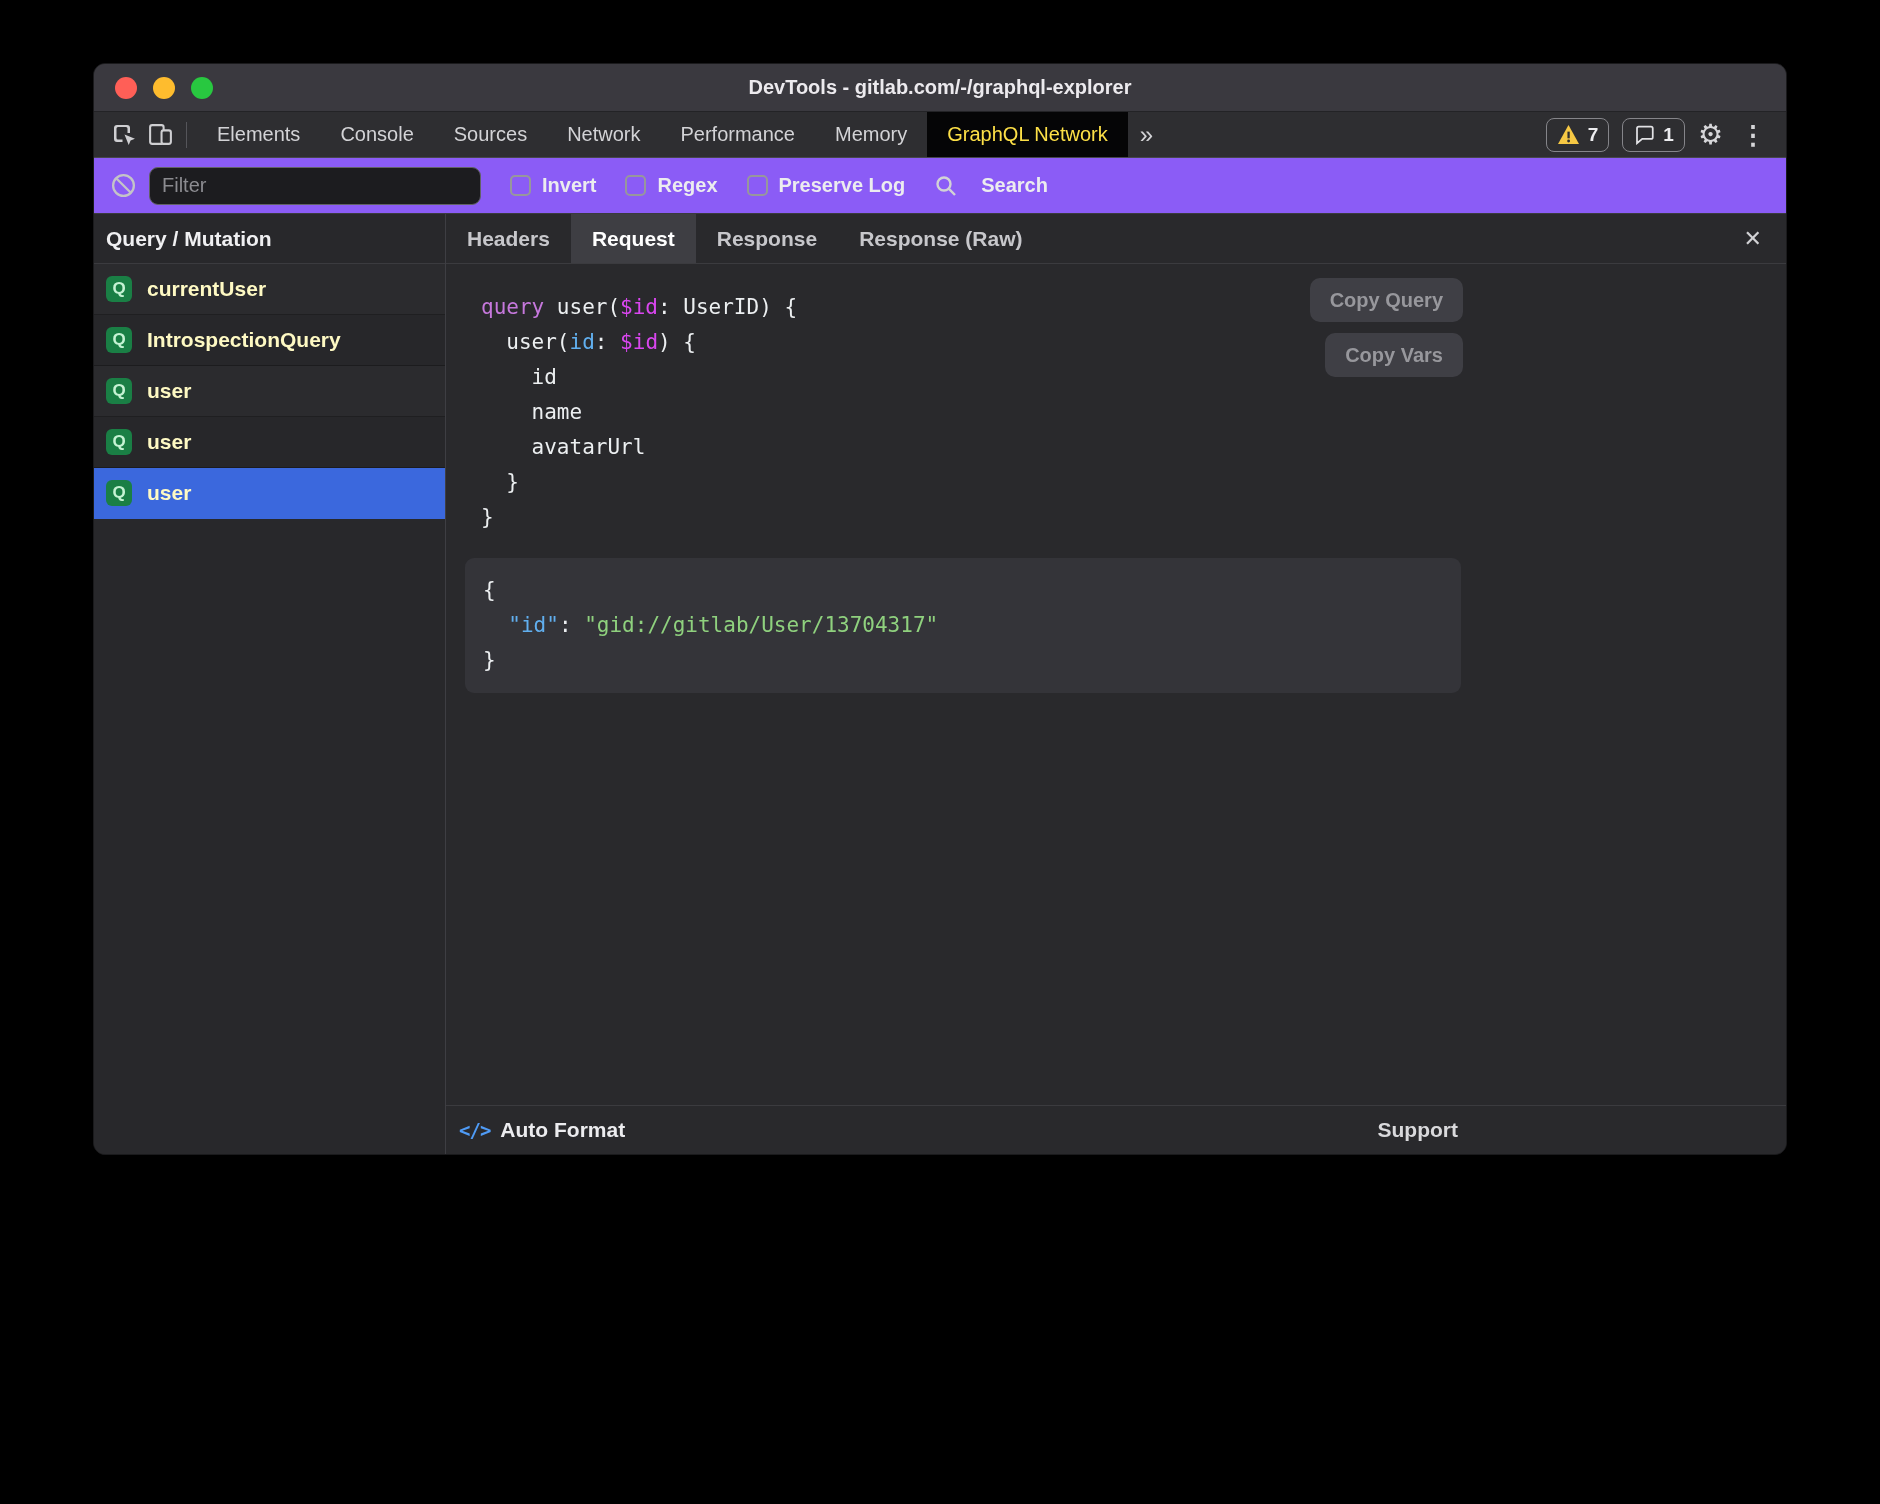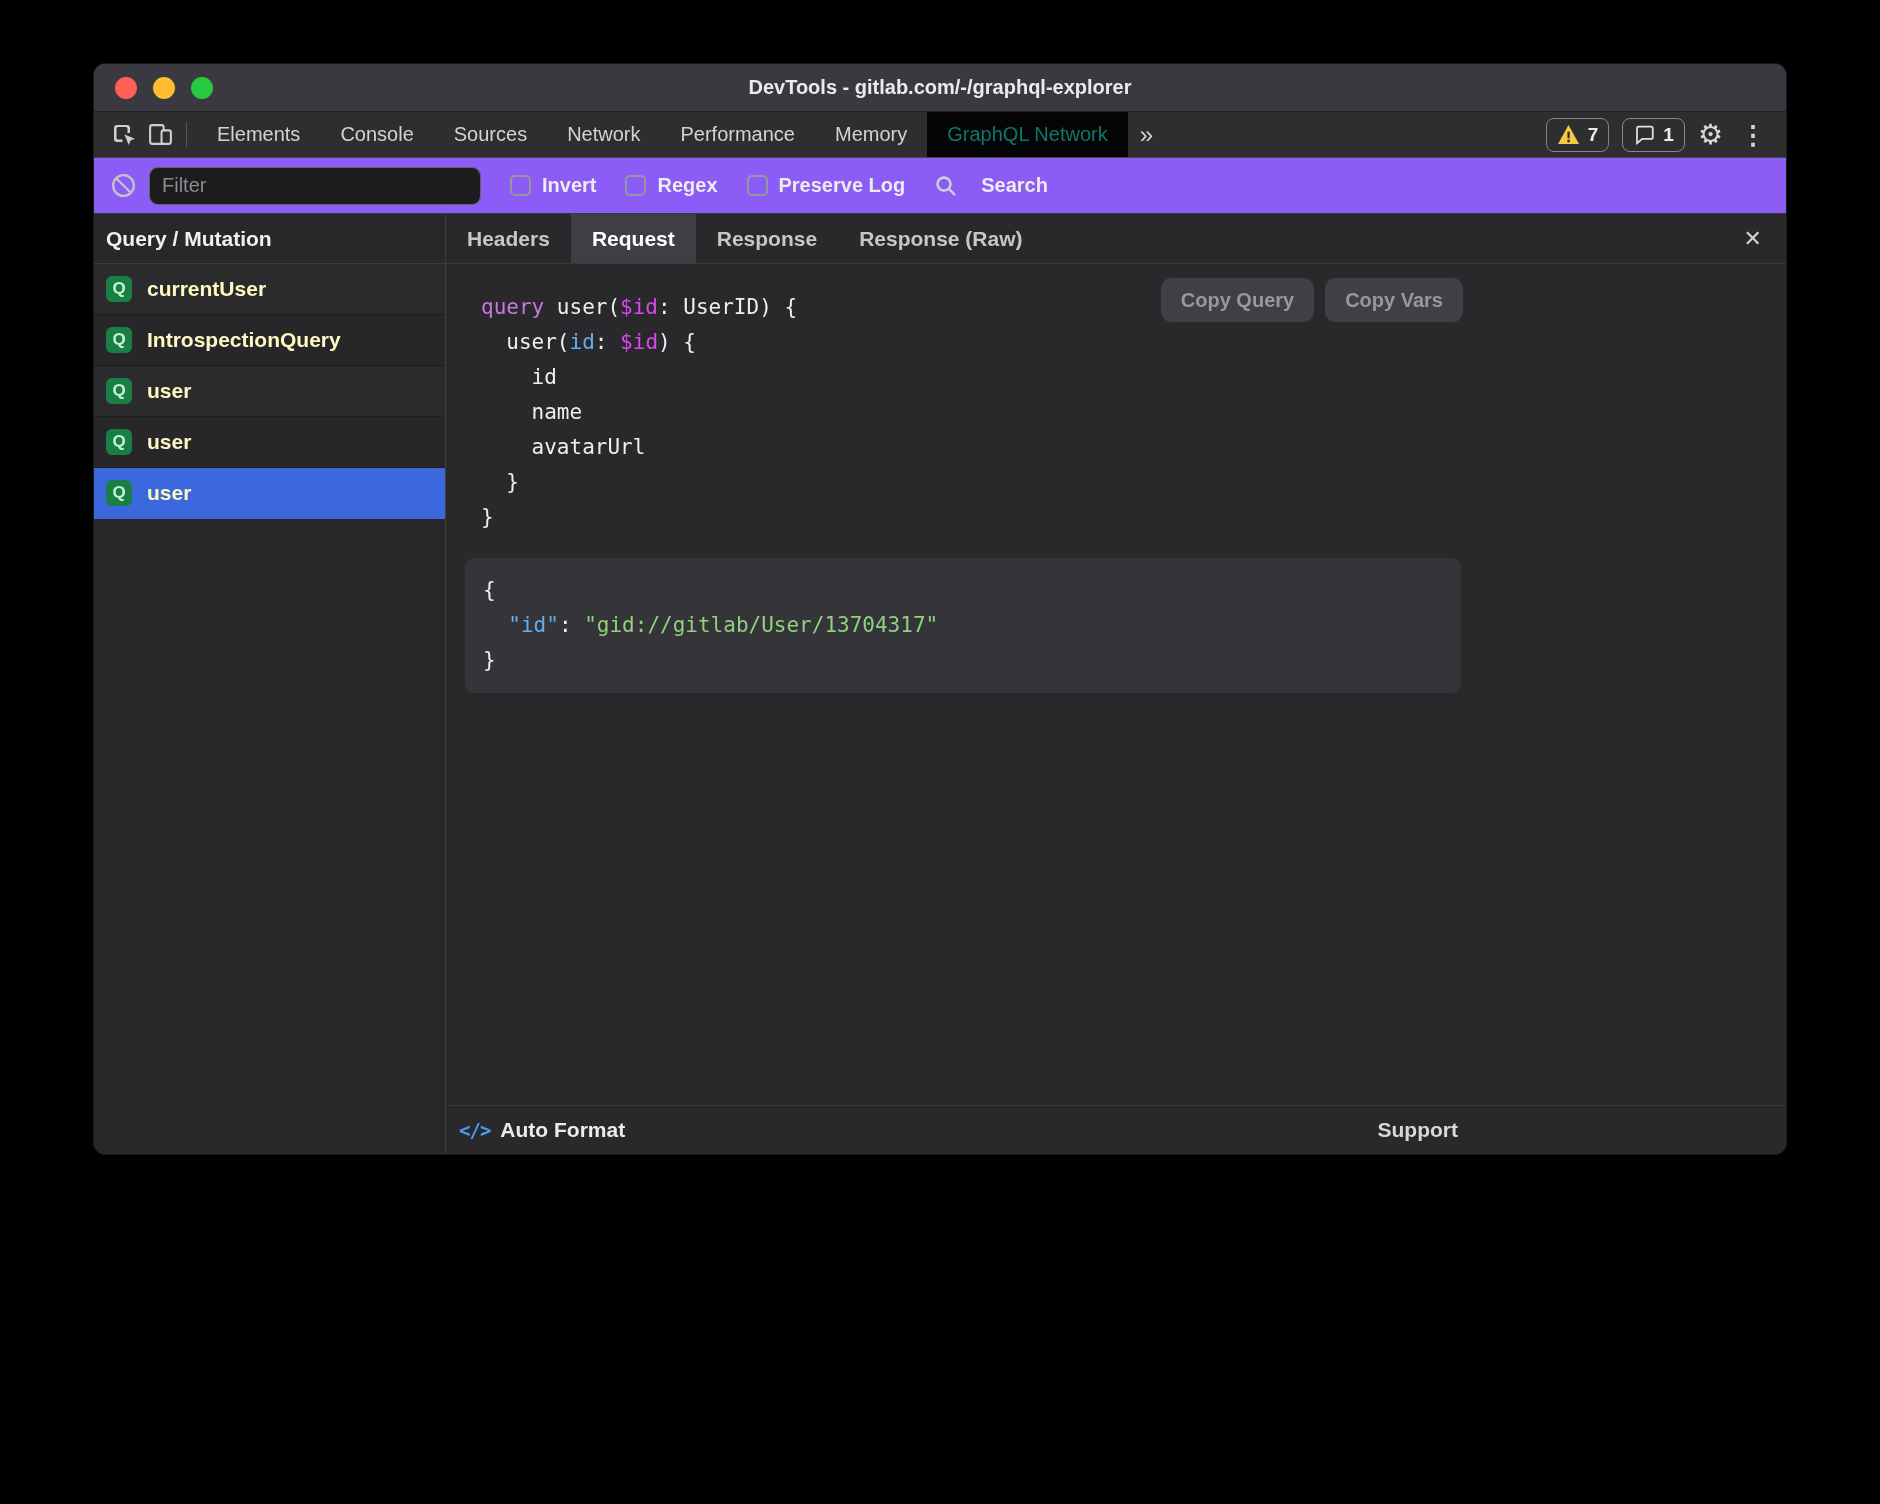--- a/index.html
+++ b/index.html
@@ -17,21 +17,21 @@
   .light.yellow { background:#febc2e; }
   .light.green { background:#28c840; }
   .title { position:absolute; left:0; right:0; text-align:center; font-size:20px; font-weight:700; color:#eceaee; }
 
   
   .toolbar { height:46px; flex:0 0 auto; background:#2e2e31; display:flex; align-items:stretch; border-bottom:1px solid #47474c; padding-left:12px; }
   .toolicon { width:36px; display:flex; align-items:center; justify-content:center; }
   .vsep { width:1px; height:26px; background:#55555a; margin:10px 10px 0 8px; }
   .main-tabs { display:flex; align-items:stretch; }
   .main-tab { padding:0 20px; display:flex; align-items:center; font-size:20px; color:#d3d3d6; cursor:default; white-space:nowrap; }
-  .main-tab.active { background:#050506; color:#0f766e; }
+  .main-tab.active { background:#050506; color:#fde047; }
   .overflow { display:flex; align-items:center; font-size:24px; color:#d3d3d6; padding:0 12px; }
   .toolbar-right { margin-left:auto; display:flex; align-items:center; gap:13px; padding-right:16px; }
   .tbadge { height:34px; border:1px solid #85858a; border-radius:8px; display:flex; align-items:center; gap:8px; padding:0 10px; color:#ececef; font-size:19px; font-weight:600; }
   .gear { color:#d6d6d9; font-size:28px; line-height:1; }
   .kebab { color:#d6d6d9; font-size:26px; font-weight:700; line-height:1; padding:0 4px; }
 
   
   .filterbar { height:56px; flex:0 0 auto; background:#8b5cf6; display:flex; align-items:center; border-bottom:1px solid #3b3b3f; padding-left:16px; }
   .clear-icon { margin-right:12px; display:flex; align-items:center; }
   .filter-input { width:332px; height:38px; background:#1c1c1f; border:1px solid #626266; border-radius:9px; color:#e8e8ea;
@@ -65,21 +65,21 @@
   .code { margin:26px 0 0 35px; font-family:"DejaVu Sans Mono",monospace; font-size:21px; line-height:35px; color:#eceff1; }
   .code-line { white-space:pre; }
   .tok-plain { color:#eceff1; }
   .tok-kw   { color:#c678dd; }
   .tok-var  { color:#d946ef; }
   .tok-attr { color:#61afef; }
   .tok-key  { color:#61afef; }
   .tok-str  { color:#8fd17e; }
   .vars-box { margin:23px 0 0 19px; width:996px; background:#343439; border-radius:9px; padding:15px 18px;
               font-family:"DejaVu Sans Mono",monospace; font-size:21px; line-height:35px; color:#eceff1; }
-  .copy-col { position:absolute; top:14px; right:0; display:flex; align-items:flex-end; gap:11px; }
+  .copy-col { position:absolute; top:14px; right:0; display:flex; flex-direction:column; align-items:flex-end; gap:11px; }
   .copy-btn { height:44px; padding:0 20px; background:#3f3f45; border:none; border-radius:10px; color:#97979c;
               font-size:20px; font-weight:600; font-family:"Liberation Sans",sans-serif; cursor:default; }
 
   .detail-footer { height:49px; flex:0 0 auto; border-top:1px solid #3b3b3f; display:flex; align-items:center; padding:0 0 0 13px; }
   .code-glyph { color:#4f9bf6; font-family:"DejaVu Sans Mono",monospace; font-weight:700; font-size:19px; letter-spacing:-1px; margin-right:10px; }
   .autoformat { font-size:21px; font-weight:700; color:#ececef; }
   .support { margin-left:auto; margin-right:328px; font-size:21px; font-weight:700; color:#d9d9dc; }
 </style>
 </head>
 <body>

